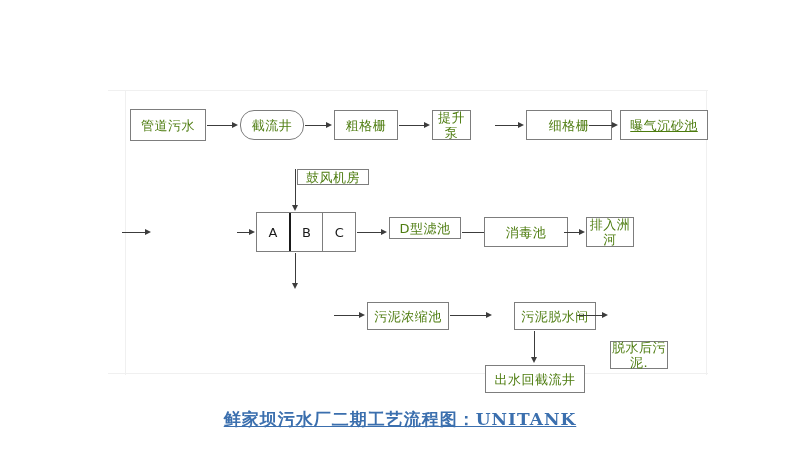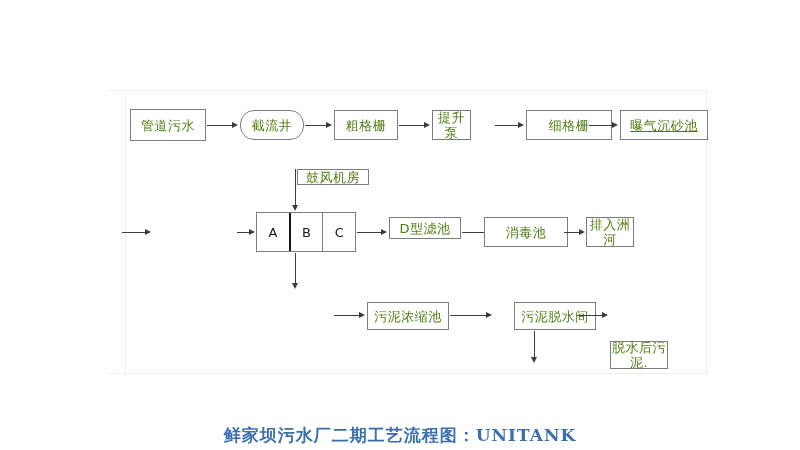--- a/index.html
+++ b/index.html
@@ -166,16 +166,17 @@
   <div class="node" style="left:514px;top:302px;width:82px;height:28px;">污泥脱水间</div>
 
   <div class="conn h" style="left:577px;top:315px;width:26px;"></div>
   <div class="arrow right" style="left:602px;top:311.5px;"></div>
 
   <div class="node" style="left:610px;top:302px;width:58px;height:28px;margin-top:39px;">脱水后污泥.</div>
 
   <div class="conn v" style="left:534px;top:331px;height:28px;"></div>
   <div class="arrow down" style="left:530.5px;top:357px;"></div>
 
+  <div class="node" style="left:485px;top:365px;width:100px;height:28px;">出水回截流井</div>
 
-  <div class="caption" style="left:0;top:424px;">鲜家坝污水厂二期工艺流程图：UNITANK</div>
+  <div class="caption" style="left:0;top:408px;text-decoration:underline;">鲜家坝污水厂二期工艺流程图：UNITANK</div>
 
 </div>
 
 </body></html>

